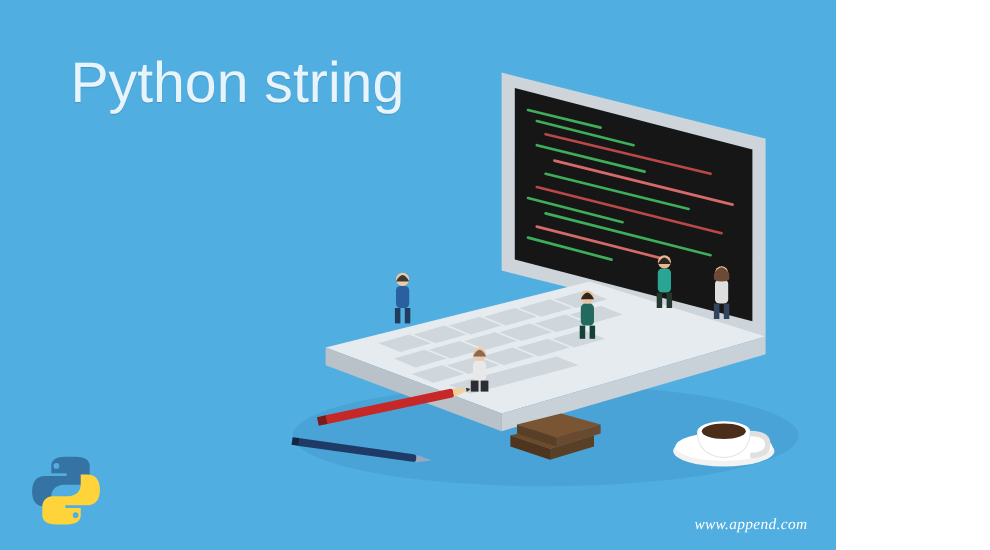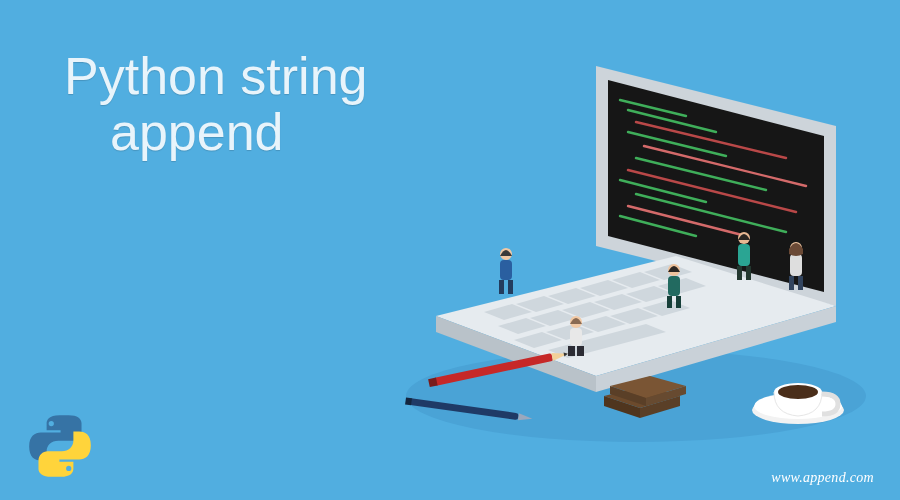--- a/index.html
+++ b/index.html
@@ -1,29 +1,28 @@
 <!DOCTYPE html>
 <html><head>
   <meta charset="utf-8">
   <style>
     * { margin: 0; padding: 0; box-sizing: border-box; }
     body { width: 900px; height: 500px; overflow: hidden; font-family: Arial, sans-serif; }
-    .canvas { width: 900px; height: 500px; background: #51aee0; position: relative; }
+    .canvas { width: 760px; height: 500px; background: #51aee0; position: relative; }
     .title { position: absolute; top: 48px; left: 64px; color: #e8f4fb; font-size: 52px; font-weight: 300; line-height: 1.08; font-family: 'Segoe UI Light', 'Helvetica Neue', Arial, sans-serif; text-shadow: 0 1px 1px rgba(0,0,0,0.15); }
     .logo { position: absolute; bottom: 22px; left: 28px; width: 64px; height: 64px; }
     .url { position: absolute; bottom: 14px; right: 26px; color: #ffffff; font-size: 14px; font-style: italic; font-family: Georgia, 'Times New Roman', serif; letter-spacing: .3px; }
     .illustration { position: absolute; right: 14px; top: 36px; width: 520px; height: 420px; }
   </style>
 </head>
 <body>
 
 <div class="canvas">
   <div class="title">
     <div>Python string</div>
-    <div style="padding-left:46px;">append</div>
   </div>
 
   <div class="logo">
     <svg viewBox="0 0 110 110" width="64" height="64">
       <path fill="#3673a5" d="M54 2c-18 0-22 8-22 14v12h24v4H22c-10 0-20 6-20 24s9 24 20 24h10V64c0-10 8-18 20-18h24c9 0 16-7 16-16V16c0-8-7-14-22-14H54zM40 12a4.5 4.5 0 1 1 0 9 4.5 4.5 0 0 1 0-9z"></path>
       <path fill="#ffd43b" d="M56 108c18 0 22-8 22-14V82H54v-4h34c10 0 20-6 20-24s-9-24-20-24H78v16c0 10-8 18-20 18H34c-9 0-16 7-16 16v14c0 8 7 14 22 14h16zm14-10a4.5 4.5 0 1 1 0-9 4.5 4.5 0 0 1 0 9z"></path>
     </svg>
   </div>
 
   <div class="illustration">

